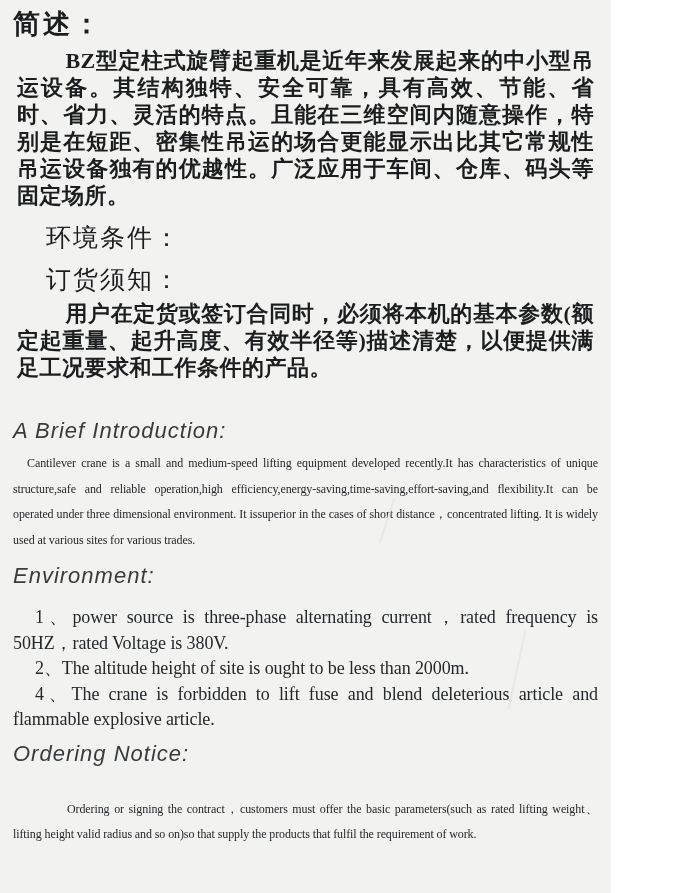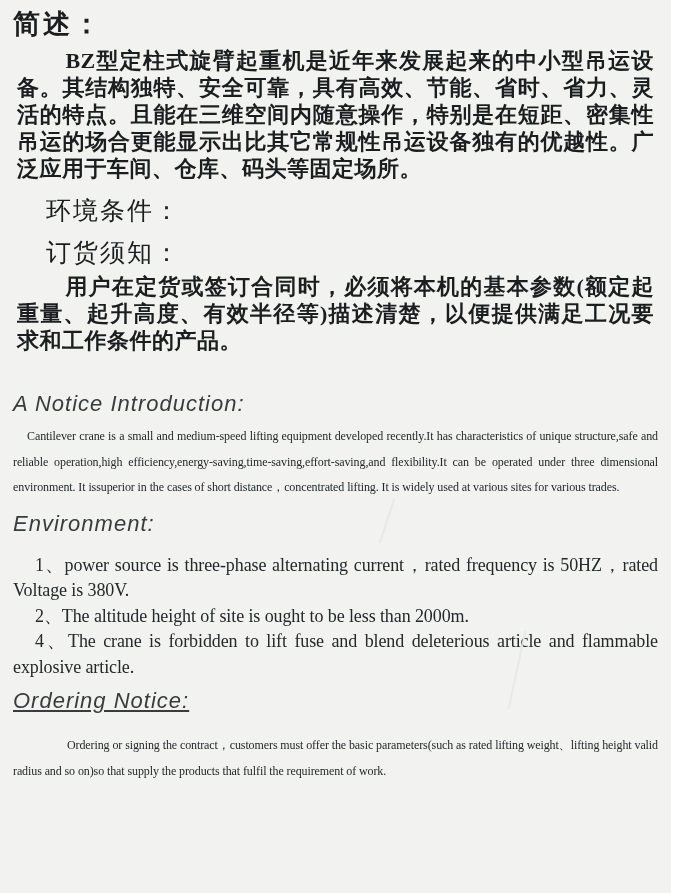--- a/index.html
+++ b/index.html
@@ -1,18 +1,18 @@
 <!DOCTYPE html>
 <html><head>
 <meta charset="utf-8">
 <style>
   html, body { margin: 0; padding: 0; }
   .page {
     position: relative;
-    width: 671px;
+    width: 611px;
     height: 893px;
     box-sizing: border-box;
     background: #f2f2f0;
     color: #1b1d1f;
     padding: 6px 13px 0 13px;
     overflow: hidden;
     font-family: "Liberation Serif", serif;
   }
   
   .cn-h1 {
@@ -50,21 +50,21 @@
     font-family: "Liberation Sans", sans-serif;
     font-style: italic;
     font-weight: 400;
     font-size: 22px;
     letter-spacing: 1px;
     color: #393c3e;
     margin: 0;
   }
   .en-h.brief { margin: 37px 0 7px 0; }
   .en-h.env   { margin: 10px 0 16px 0; }
-  .en-h.order { margin: 8px 0 19px 0; text-decoration: underline; }
+  .en-h.order { margin: 8px 0 30px 0; }
   .en-body {
     font-size: 12px;
     line-height: 25.5px;
     text-align: justify;
     letter-spacing: -0.1px;
     margin: 0;
     color: #24282b;
   }
   .en-body.brief { text-indent: 14px; }
   .en-item {
@@ -93,21 +93,21 @@
 <div class="page">
 
   <h1 class="cn-h1">简述：</h1>
   <p class="cn-body">BZ型定柱式旋臂起重机是近年来发展起来的中小型吊运设备。其结构独特、安全可靠，具有高效、节能、省时、省力、灵活的特点。且能在三维空间内随意操作，特别是在短距、密集性吊运的场合更能显示出比其它常规性吊运设备独有的优越性。广泛应用于车间、仓库、码头等固定场所。</p>
 
   <h2 class="cn-h2">环境条件：</h2>
 
   <h2 class="cn-h2 order">订货须知：</h2>
   <p class="cn-body">用户在定货或签订合同时，必须将本机的基本参数(额定起重量、起升高度、有效半径等)描述清楚，以便提供满足工况要求和工作条件的产品。</p>
 
-  <h2 class="en-h brief">A Notice Introduction:</h2>
+  <h2 class="en-h brief">A Brief Introduction:</h2>
   <p class="en-body brief">Cantilever  crane is a small and medium-speed lifting equipment developed recently.It has characteristics of unique structure,safe and reliable operation,high efficiency,energy-saving,time-saving,effort-saving,and flexibility.It can be operated under three dimensional environment.  It issuperior in the cases of short  distance，concentrated lifting.  It is widely used at various sites for various trades.</p>
 
   <h2 class="en-h env">Environment:</h2>
   <div>
     <p class="en-item">1、power source is three-phase alternating current，rated frequency is 50HZ，rated Voltage is 380V.</p>
     <p class="en-item">2、The altitude height of site is ought to be less than 2000m.</p>
     <p class="en-item">4、The crane is forbidden to lift fuse and blend deleterious article and flammable explosive article.</p>
   </div>
 
   <h2 class="en-h order">Ordering Notice:</h2>

